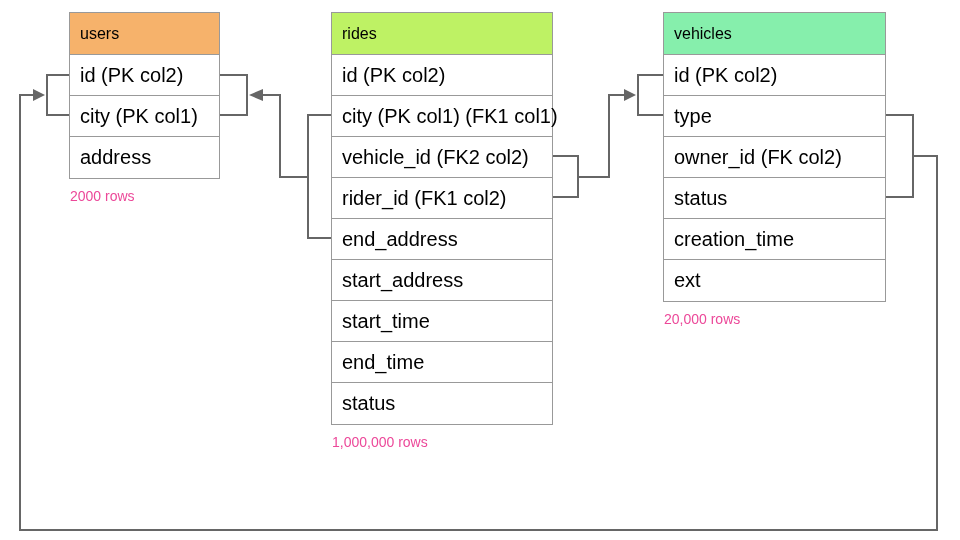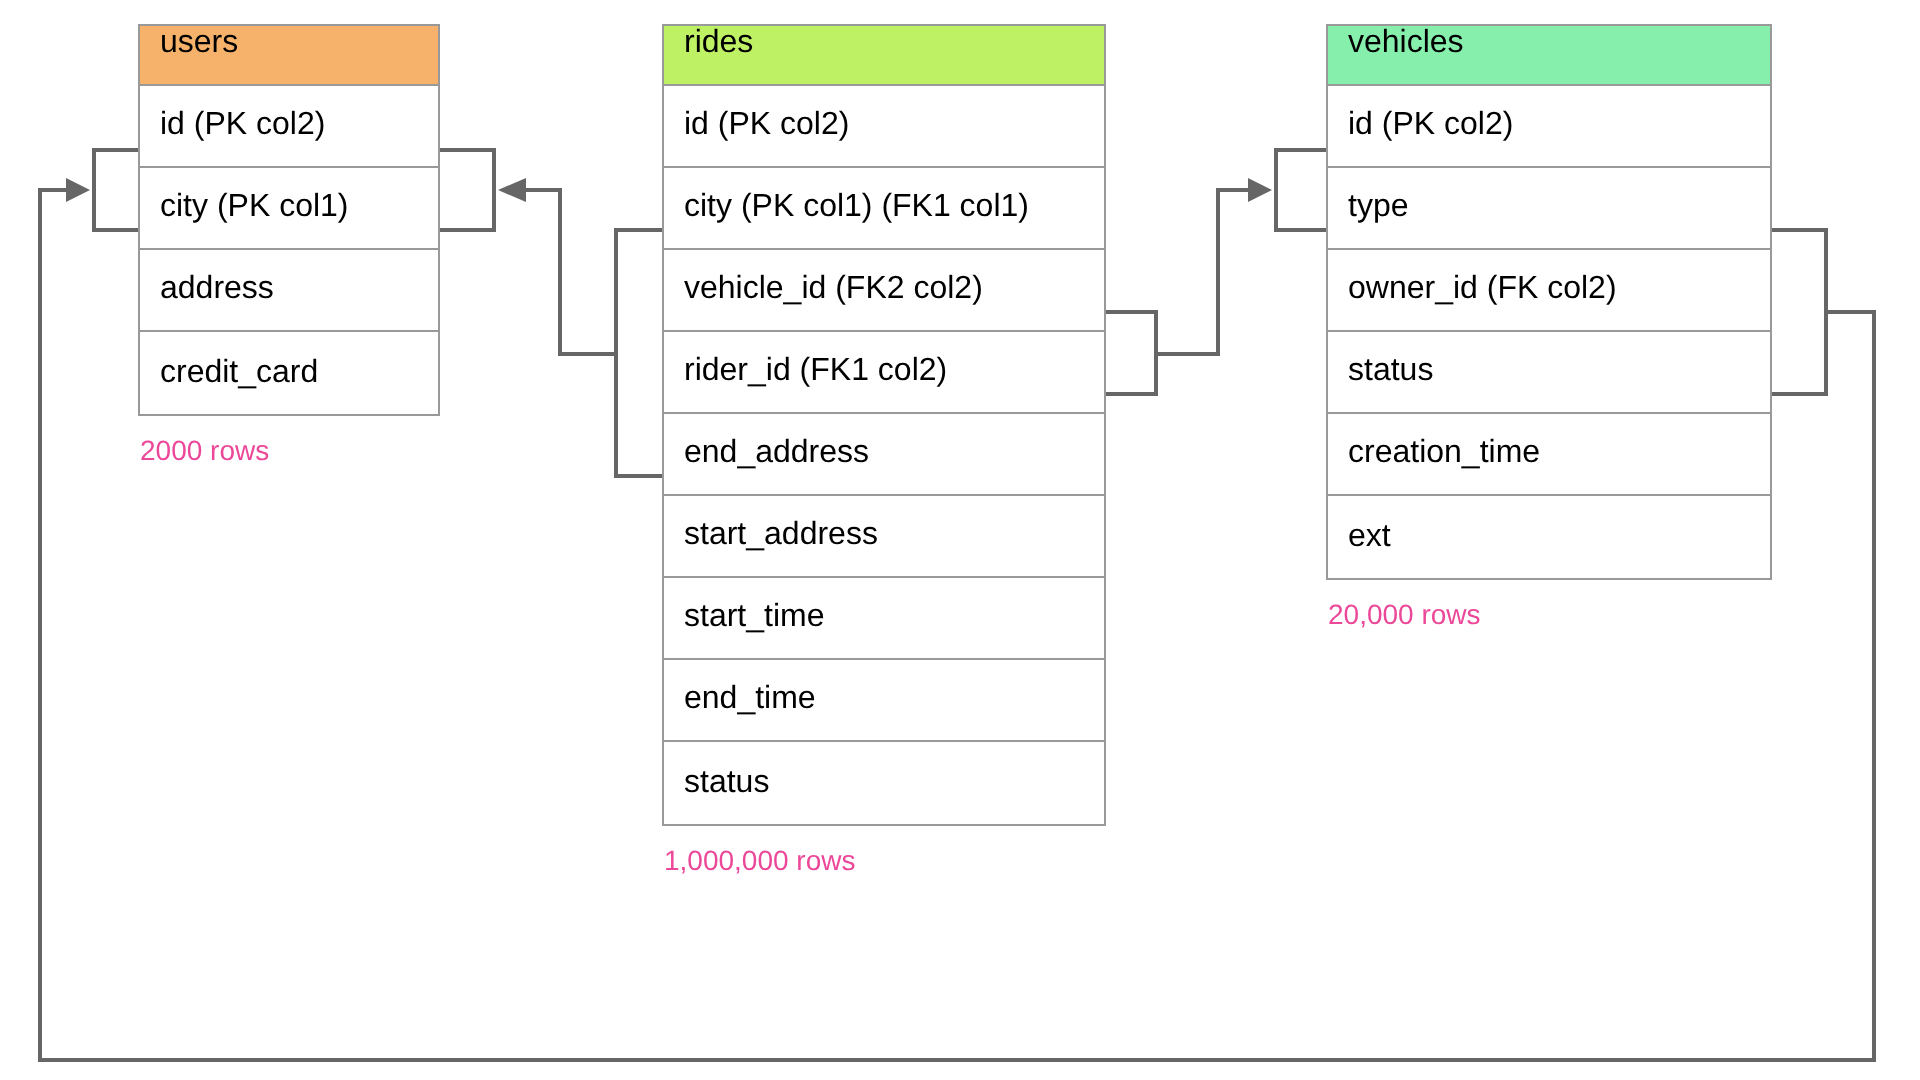--- a/index.html
+++ b/index.html
@@ -20,34 +20,34 @@
     height: 540px;
   }
   .tablewrap { position: absolute; }
   .tbox {
     border: 1px solid #999999;
     background: #ffffff;
     width: 100%;
     box-sizing: border-box;
   }
   .thead {
-    height: 30px;
+    height: 42px;
     display: flex;
-    align-items: flex-start;
+    align-items: center;
     padding: 0 10px;
     font-size: 16px;
     border-bottom: 1px solid #999999;
     box-sizing: border-box;
   }
   .trow {
     height: 41px;
     display: flex;
     align-items: center;
     padding: 0 10px;
-    font-size: 16px;
+    font-size: 20px;
     border-bottom: 1px solid #999999;
     box-sizing: border-box;
     background: #ffffff;
     white-space: nowrap;
   }
   .trow:last-child { border-bottom: none; }
   .rowcount {
     margin: 9px 0 0 1px;
     font-size: 14px;
     color: #ec4899;
@@ -88,23 +88,20 @@
         <span>users</span>
       </div>
       <div class="trow">
           <span>id (PK col2)</span>
         </div>
       <div class="trow">
           <span>city (PK col1)</span>
         </div>
       <div class="trow">
           <span>address</span>
-        </div>
-      <div class="trow">
-          <span>credit_card</span>
         </div>
     </div>
     <div class="rowcount">2000 rows</div>
   </div>
 
   <div class="tablewrap" style="left:331px; top:12px; width:222px;">
     <div class="tbox">
       <div class="thead" style="background-color: #bef264;">
         <span>rides</span>
       </div>

